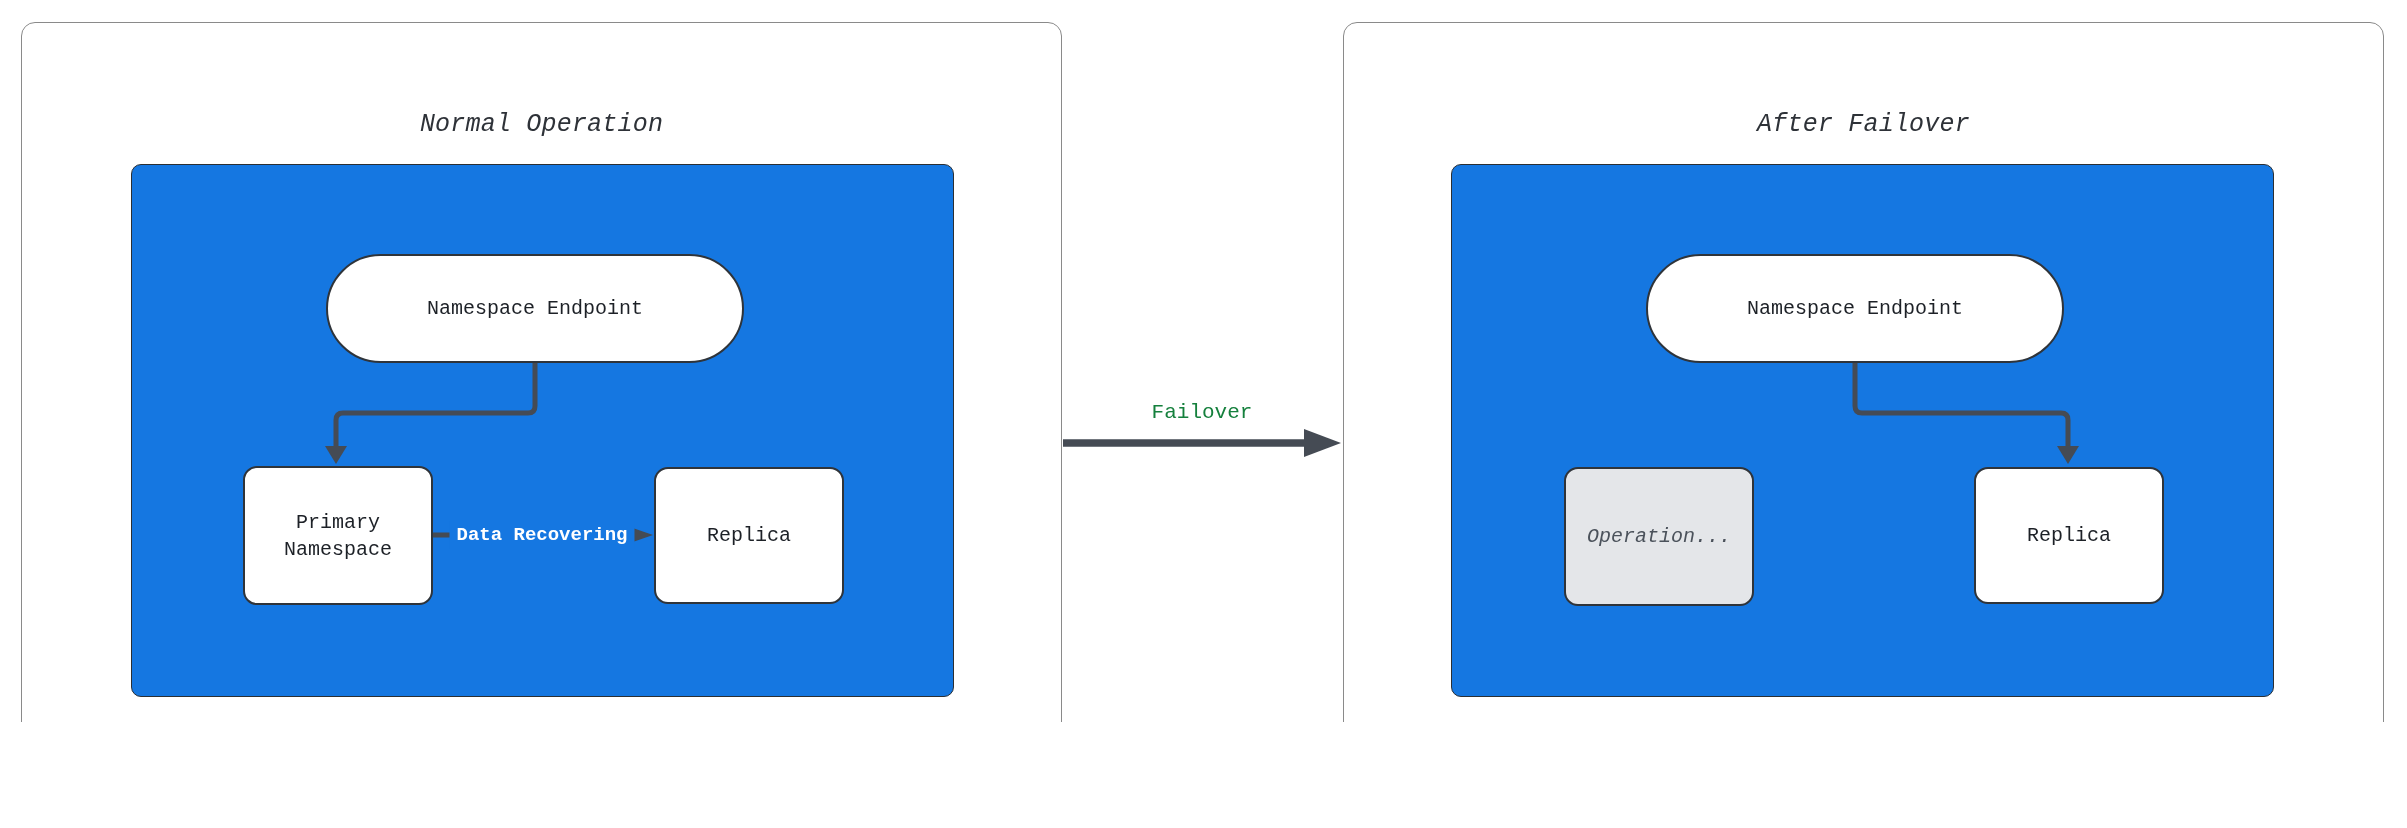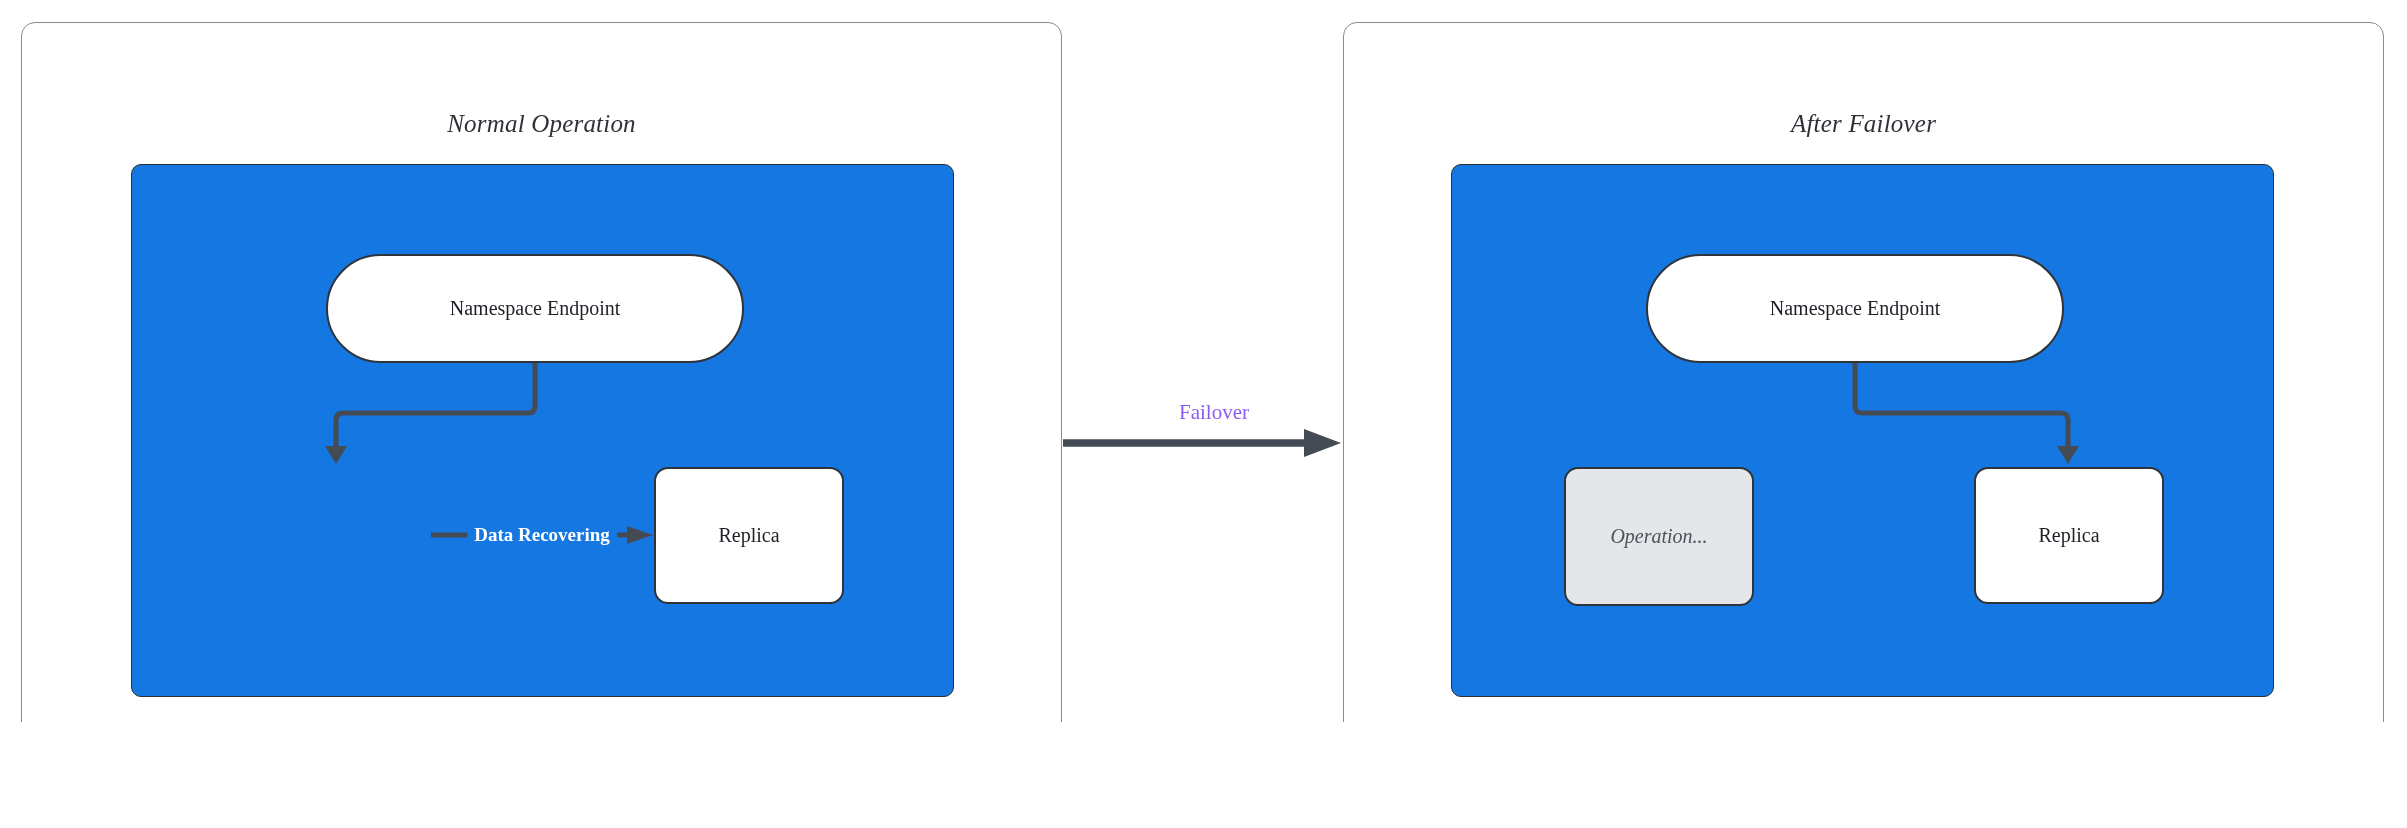--- a/index.html
+++ b/index.html
@@ -12,21 +12,21 @@
     --text-dark: #1d2127;
     --title-text: #2e3238;
   }
   * { box-sizing: border-box; }
   html, body { margin: 0; padding: 0; background: #ffffff; }
   .stage {
     position: relative;
     width: 2407px;
     height: 722px;
     background: #ffffff;
-    font-family: Liberation Serif, serif;
+    font-family: Liberation Mono, monospace;
     overflow: hidden;
   }
   .panel {
     position: absolute;
     top: 22px;
     width: 1041px;
     height: 783px;
     background: #ffffff;
     border: 1.5px solid var(--panel-border, #8a8a8a);
     border-radius: 14px;
@@ -116,37 +116,39 @@
     color: #ffffff;
     font-weight: 700;
     font-size: 19px;
     padding: 3px 7px;
     white-space: nowrap;
     z-index: 5;
   }
   .transition-label {
     position: absolute;
     transform: translate(-50%, -50%);
-    color: #8b5cf6;
+    color: #15803d;
     font-size: 21px;
     white-space: nowrap;
     z-index: 5;
-    margin-left: 12px;
   }
 </style>
 </head>
 <body>
 
 <div class="stage">
 
   <div class="panel left">
     <div class="panel-title">Normal Operation</div>
     <div class="cluster"></div>
     <div class="node pill">
       <span>Namespace Endpoint</span>
+    </div>
+    <div class="node box pos-a">
+      <span>Primary Namespace</span>
     </div>
     <div class="node box pos-b">
       <span>Replica</span>
     </div>
   </div>
 
   <div class="panel right">
     <div class="panel-title">After Failover</div>
     <div class="cluster"></div>
     <div class="node pill">

